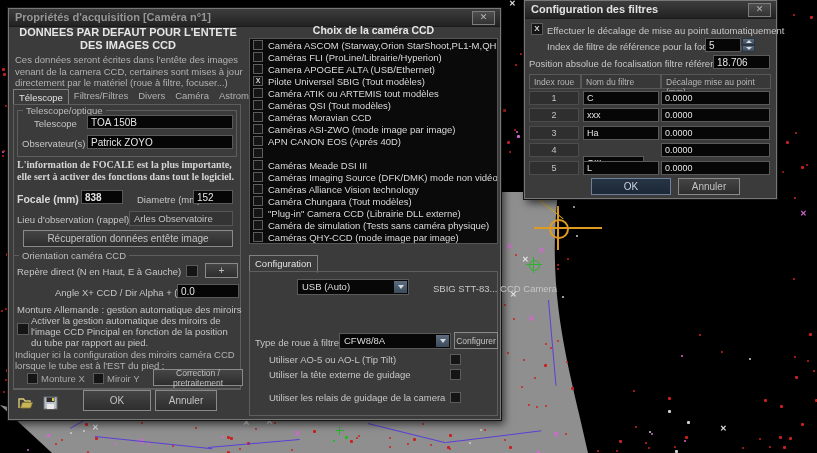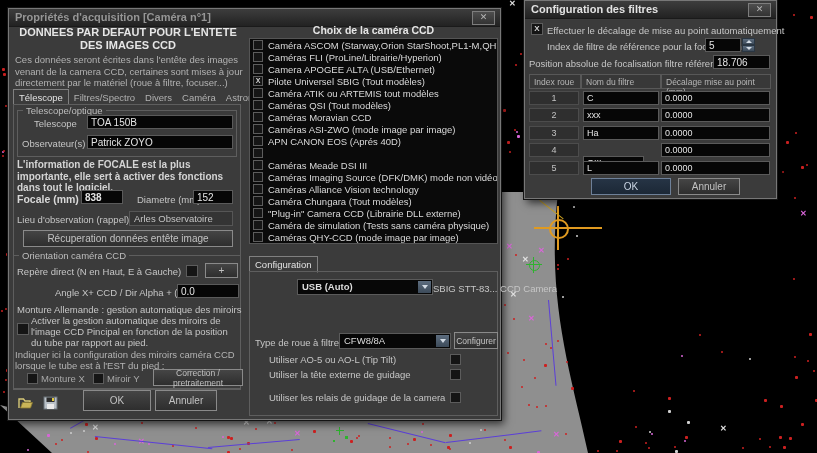--- a/index.html
+++ b/index.html
@@ -35,41 +35,41 @@
   .btn{position:absolute;background:linear-gradient(#454545,#2e2e2e);border:1px solid var(--border_light);
     color:#c2c2c2;font-size:10px;text-align:center;box-sizing:border-box;display:flex;
     align-items:center;justify-content:center;cursor:default;}
   .btn.blue{background:linear-gradient(#263445,var(--ok_blue_bg));border-color:var(--ok_blue_border);color:#c9d4e2;}
   .cb{position:absolute;width:10px;height:10px;background:#151515;border:1px solid #5c5c5c;box-sizing:content-box;}
   .cb.checked::after{content:"X";display:block;text-align:center;font-size:8px;
     font-weight:bold;line-height:10px;color:#d0d0d0;}
   .group{position:absolute;border:1px solid var(--border_group);box-sizing:border-box;}
   .grouplabel{position:absolute;background:var(--dialog_bg);padding:0 3px;font-size:9.5px;color:#bdbdbd;}
   .lbl{position:absolute;font-size:9.5px;color:var(--text_main);white-space:nowrap;}
-  .tabs{position:absolute;display:flex;align-items:flex-end;}
+  .tabs{position:absolute;display:flex;}
   .tab{font-size:9.5px;color:#b2b2b2;padding:2px 5px 2px 5px;cursor:default;white-space:nowrap;}
   .tab.checked{background:var(--dialog_bg);border:1px solid #808080;border-bottom:1px solid var(--dialog_bg);
     color:#e2e2e2;position:relative;top:1px;}
   .listbox{position:absolute;background:#0a0a0a;border:1px solid #555;box-sizing:border-box;overflow:hidden;}
   .cam-item{height:12px;display:flex;align-items:center;padding-left:3px;cursor:default;}
   .cam-item .cb{position:relative;width:8px;height:8px;flex:none;margin-right:5px;}
   .cam-item .cb.checked::after{font-size:7px;line-height:8px;}
   .cam-label{font-size:9.5px;color:#dadada;white-space:nowrap;}
   .dd{position:absolute;background:#070707;border:1px solid #5a5a5a;color:#dedede;
     font-size:9.5px;box-sizing:border-box;padding:1px 16px 0 4px;}
   .dd .arrow{position:absolute;right:1px;top:1px;bottom:1px;width:13px;
     background:linear-gradient(#5d6d7f,#3c4a59);display:flex;align-items:center;justify-content:center;}
   .dd .arrow::after{content:"";width:0;height:0;border-left:3px solid transparent;
     border-right:3px solid transparent;border-top:4px solid #d3dbe4;}
   .spin{position:absolute;width:13px;display:flex;flex-direction:column;}
   .spin div{flex:1;background:linear-gradient(#5d6d7f,#3c4a59);border:1px solid #2a3642;
     display:flex;align-items:center;justify-content:center;}
   .spin .up::after{content:"";width:0;height:0;border-left:3px solid transparent;border-right:3px solid transparent;border-bottom:3px solid #d3dbe4;}
   .spin .dn::after{content:"";width:0;height:0;border-left:3px solid transparent;border-right:3px solid transparent;border-top:3px solid #d3dbe4;}
-  .note{position:absolute;font-weight:bold;color:#d4d4d4;font-size:10px;line-height:11.5px;}
+  .note{position:absolute;font-weight:bold;color:#d4d4d4;font-size:10px;line-height:11.5px;font-family:Liberation Serif, serif;}
   .guide-row{position:absolute;left:260px;width:192px;display:flex;justify-content:space-between;align-items:center;}
   .guide-row .cb{position:relative;width:9px;height:9px;}
   .guide-row:nth-of-type(1){top:345px;} .guide-row:nth-of-type(2){top:360px;} .guide-row:nth-of-type(3){top:383px;}
   .tbl-hcell{position:absolute;height:15px;background:#383838;border:1px solid #585858;
     box-sizing:border-box;font-size:8.5px;color:#b6b6b6;padding:2px 0 0 4px;}
   .idxcell{position:absolute;height:14px;background:#2f2f2f;border:1px solid #4c4c4c;
     box-sizing:border-box;text-align:center;font-size:9px;color:#c2c2c2;padding-top:1px;}
   .ring{position:absolute;border-radius:50%;}
 </style>
 </head>
@@ -259,21 +259,21 @@
       <div class="closebtn">✕</div>
     </div>
 
     <div class="abs" style="left:6px;top:17px;width:226px;text-align:center;font-weight:bold;font-size:11px;line-height:13px;color:var(--text_bright);">DONNEES PAR DEFAUT POUR L'ENTETE DES IMAGES CCD</div>
     <div class="abs" style="left:6px;top:45px;width:228px;font-size:9.5px;line-height:11.5px;color:#b2b2b2;">Ces données seront écrites dans l'entête des images  venant de la camera CCD, certaines sont mises à jour directement par le matériel (roue à filtre, focuser...)</div>
 
     <div class="tabs" style="left:4px;top:79px;height:17px;width:230px;">
 
         <span class="tab checked">Télescope</span>
 
-        <span class="tab">Filtres/Spectro</span>
+        <span class="tab">Filtres/Filtres</span>
 
         <span class="tab">Divers</span>
 
         <span class="tab">Caméra</span>
 
         <span class="tab">Astrometrie</span>
       </div>
     <div class="group" style="left:4px;top:95px;width:228px;height:286px;"></div>
 
     <div class="group" style="left:8px;top:101px;width:220px;height:47px;"></div>
@@ -415,21 +415,21 @@
           <span class="cb"></span>
           <span class="cam-label">Caméras QHY-CCD (mode image par image)</span>
         </div>
       </div>
 
     <div class="tabs" style="left:240px;top:245px;height:18px;">
       <span class="tab checked">Configuration</span>
     </div>
     <div class="group" style="left:240px;top:262px;width:249px;height:145px;"></div>
     <span class="lbl" style="left:246px;top:274px;margin-left:44px;">Interface</span>
-    <div class="dd" style="left:288px;top:270px;width:136px;height:16px;font-weight:bold;">
+    <div class="dd" style="left:288px;top:270px;width:112px;height:16px;">
       <span>USB (Auto)</span>
       <span class="arrow"></span>
     </div>
     <span class="lbl" style="left:424px;top:274px;">SBIG STT-83... CCD Camera</span>
 
     <span class="lbl" style="left:246px;top:328px;">Type de roue à filtres</span>
     <div class="dd" style="left:330px;top:324px;width:112px;height:16px;">
       <span>CFW8/8A</span>
       <span class="arrow"></span>
     </div>

